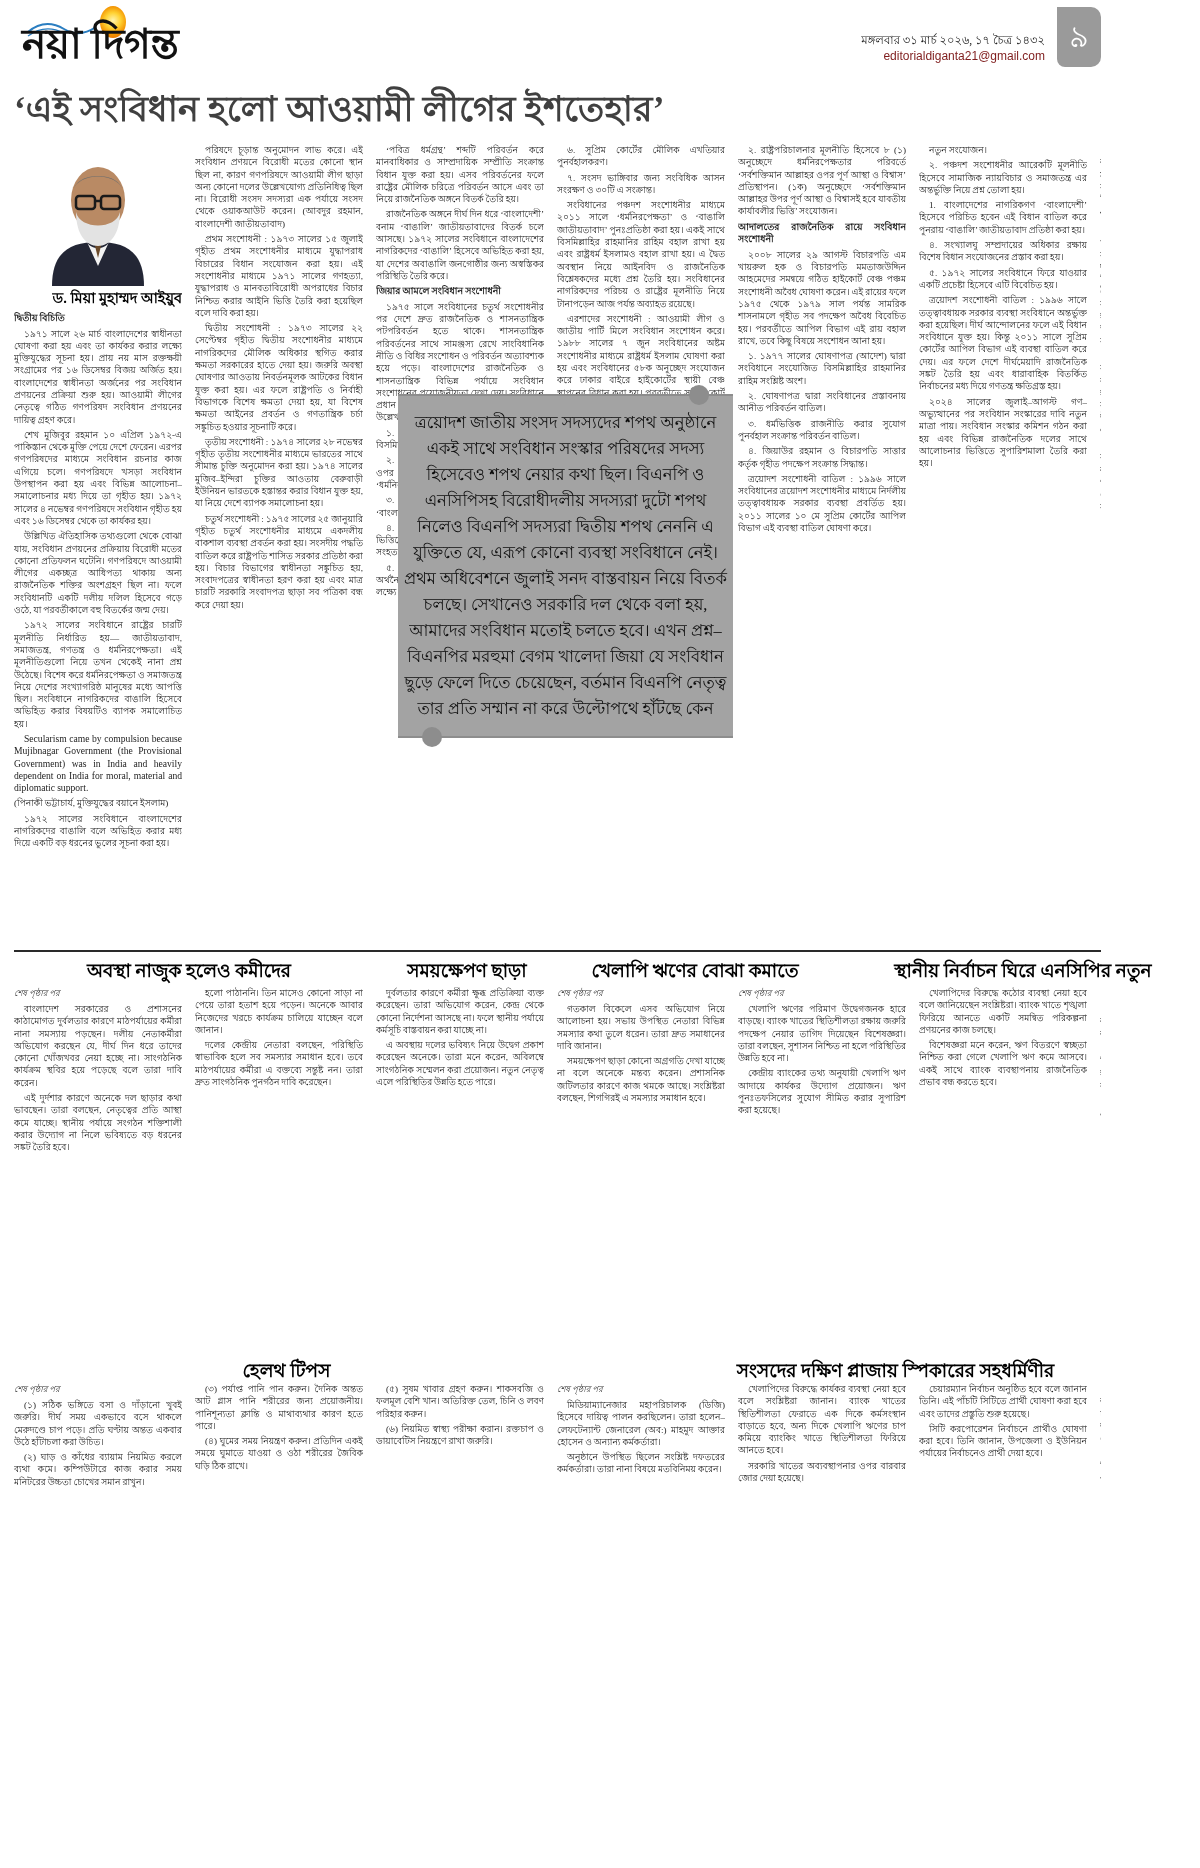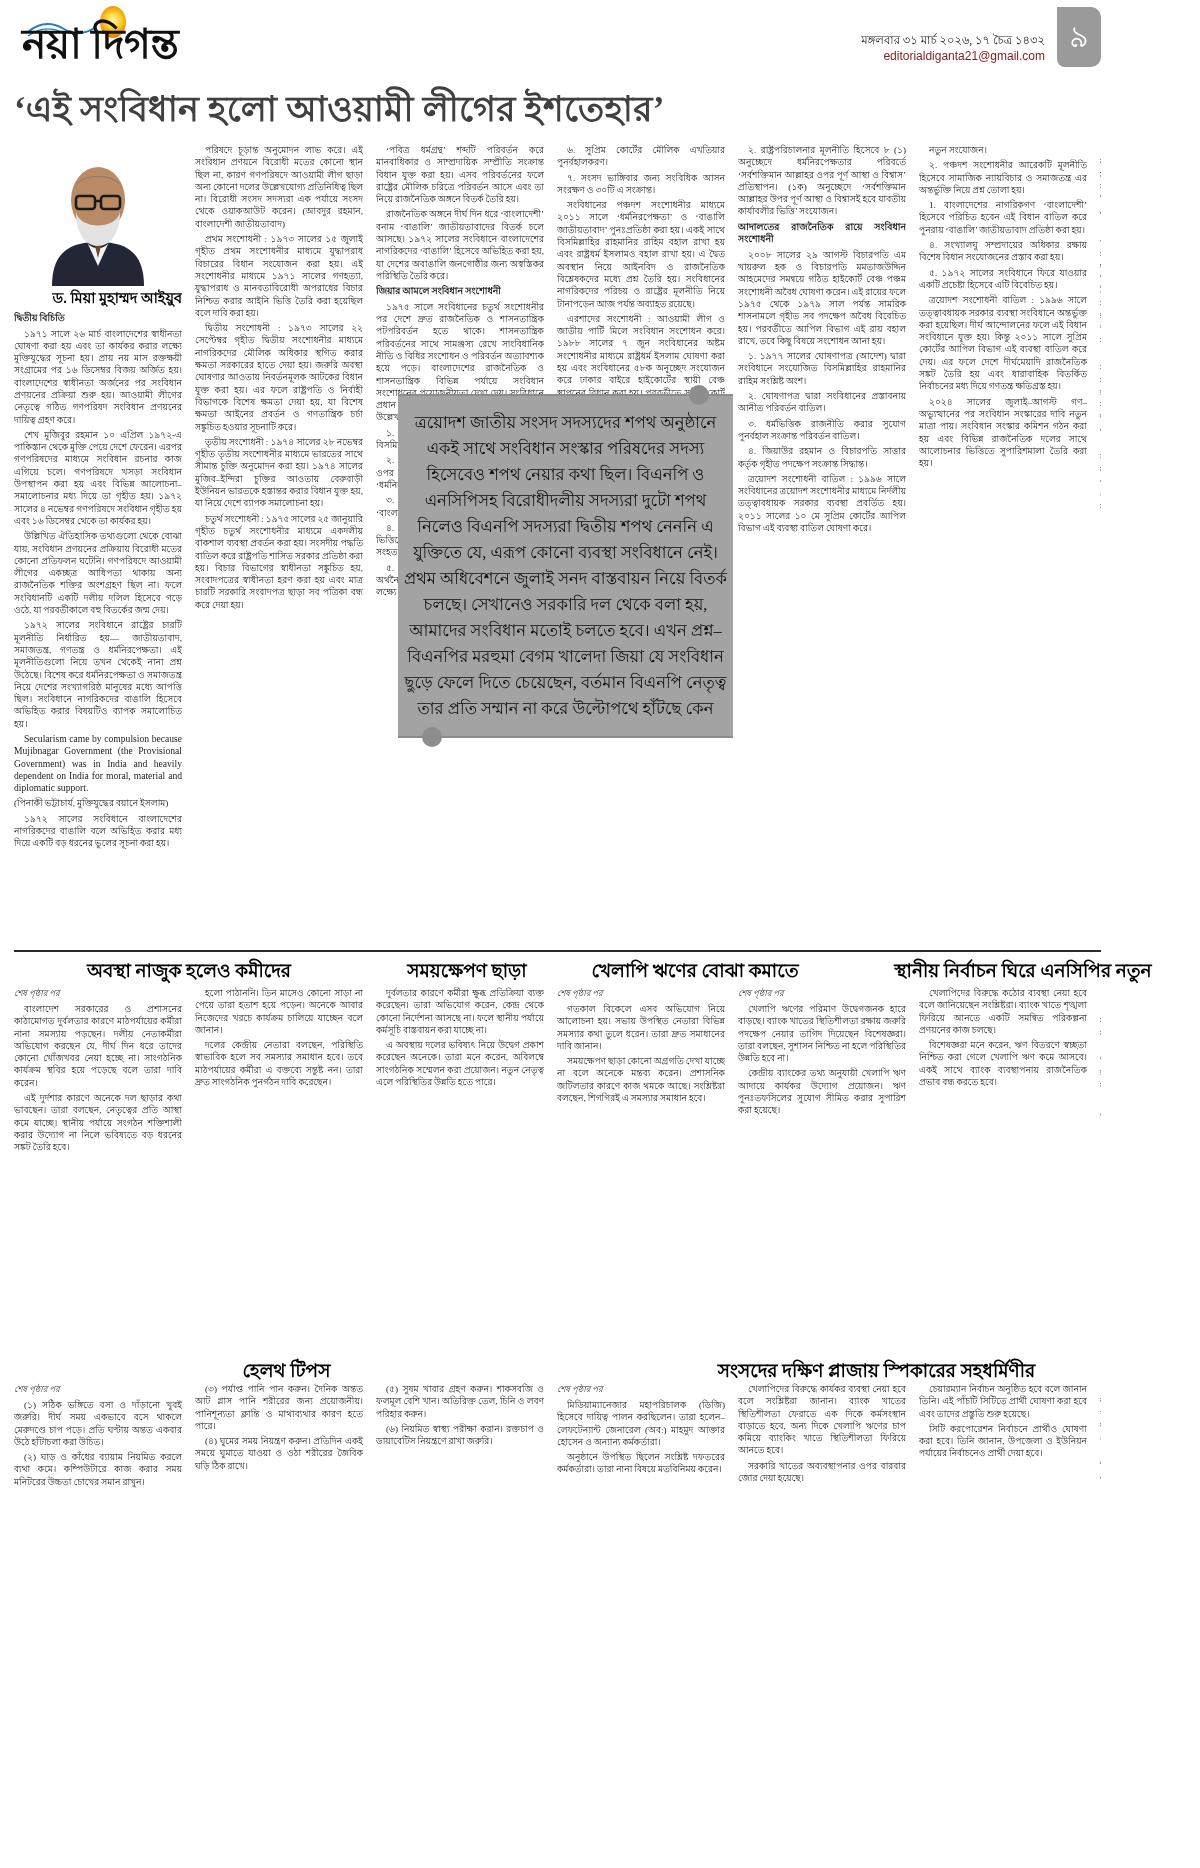--- a/index.html
+++ b/index.html
@@ -251,21 +251,21 @@
     grid-template-columns: repeat(7, 168px);
     column-gap: 13px;
     height: 370px;
     overflow: hidden;
   }
 
   
   .strip-heads {
     display: grid;
     grid-template-columns: 545px 625px;
-    column-gap: 5px;
+    column-gap: 24px;
     margin-top: 2px;
   }
   .strip-grid {
     display: grid;
     grid-template-columns: repeat(7, 168px);
     column-gap: 13px;
     height: 250px;
     overflow: hidden;
   }
 </style>

